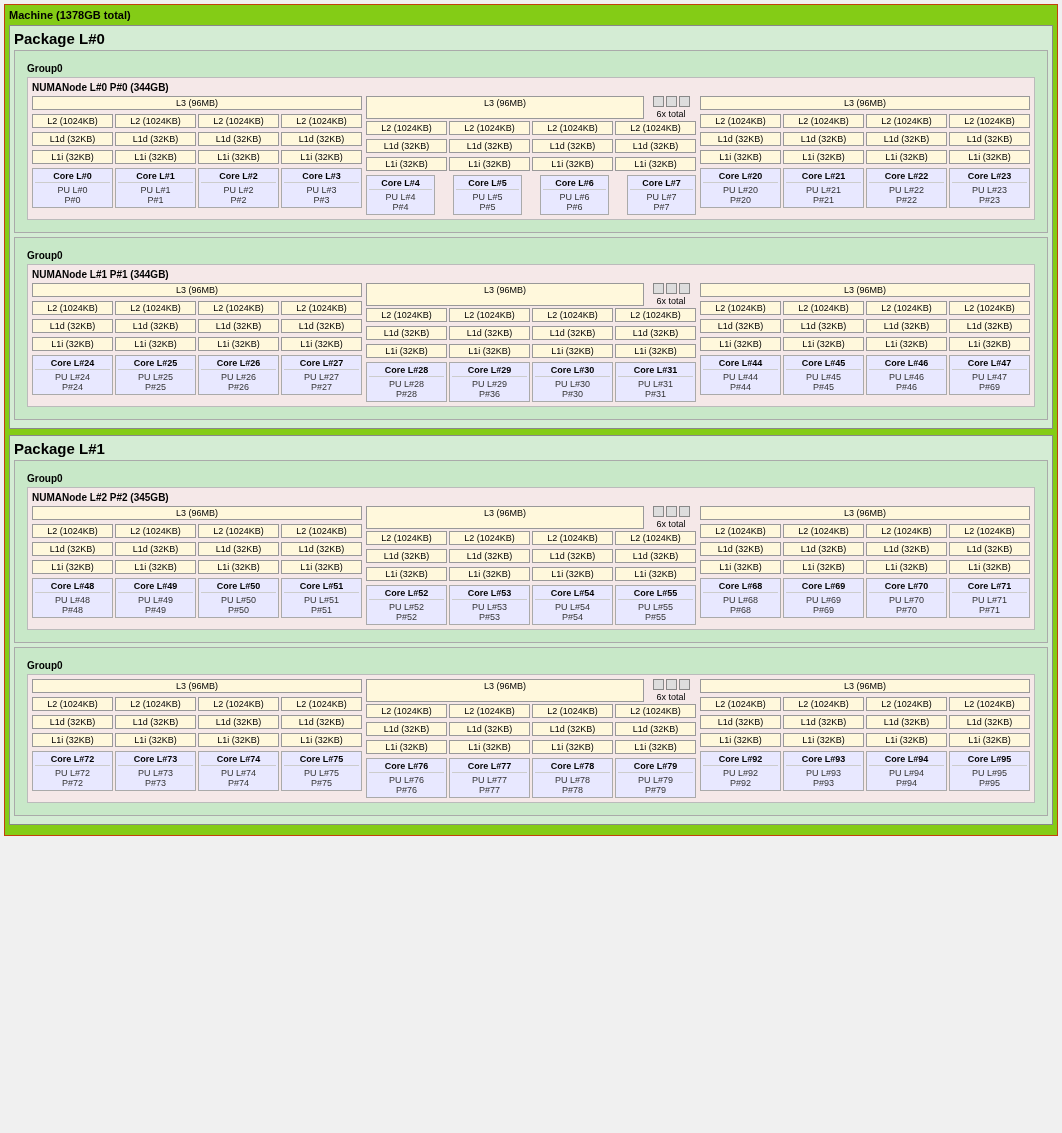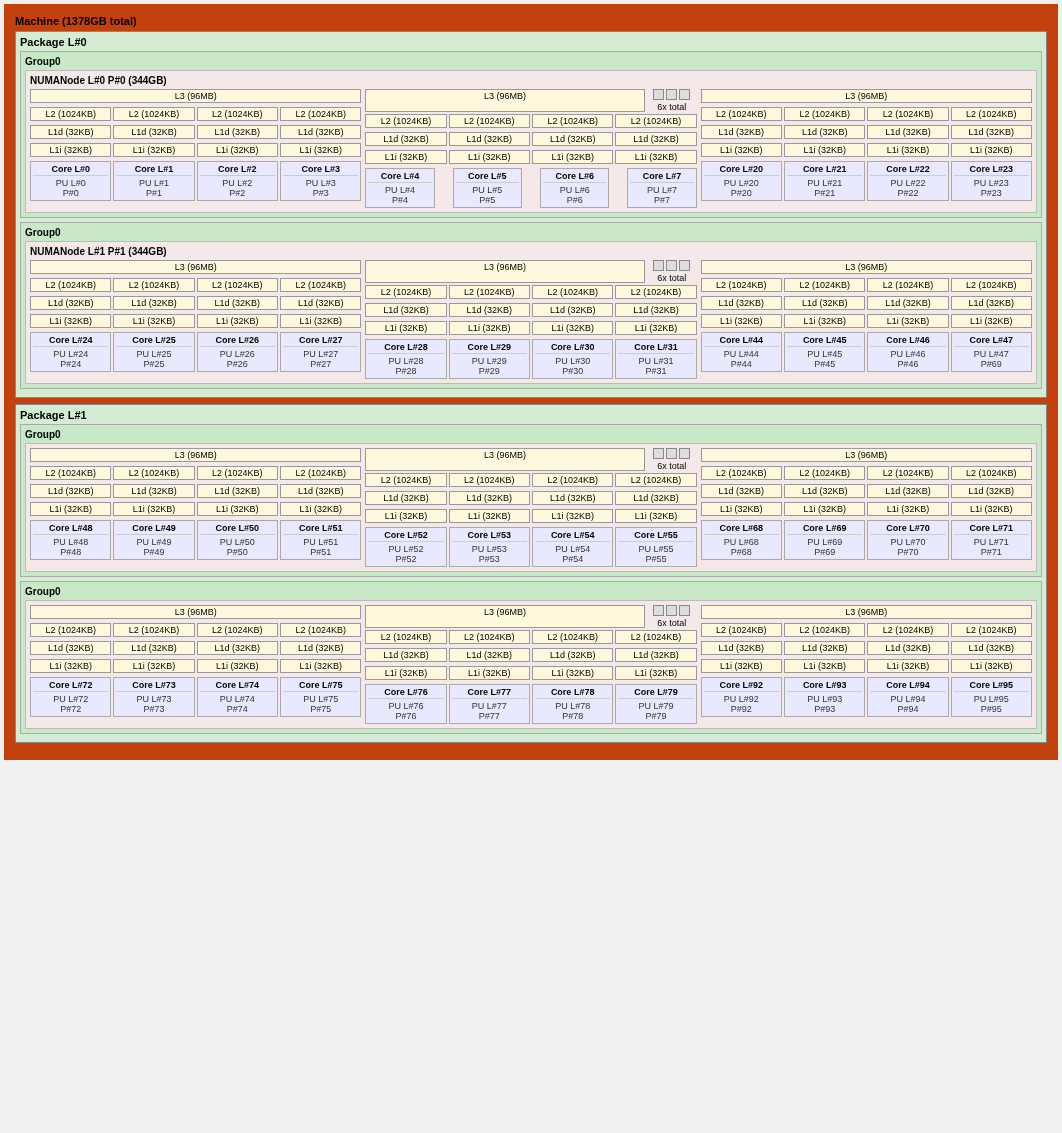--- a/index.html
+++ b/index.html
@@ -3,44 +3,44 @@
   <meta charset="utf-8">
   <style>
     * { box-sizing: border-box; margin: 0; padding: 0; }
     body {
       font-family: Arial, sans-serif;
       font-size: 10px;
       background: #f0f0f0;
       padding: 4px;
     }
     .machine-container {
-      border: 7px solid #c2410c;
-      background: #c2410c;
+      border: 1px solid #c2410c;
+      background: #84cc16;
       padding: 4px;
     }
     .machine-title {
       font-size: 11px;
       font-weight: bold;
       margin-bottom: 4px;
     }
     .package-box {
       border: 1px solid #888;
       background: #d4ecd4;
       margin-bottom: 6px;
       padding: 4px;
     }
     .package-title {
-      font-size: 11px;
+      font-size: 15px;
       font-weight: bold;
       margin-bottom: 3px;
     }
     .group-box {
       border: 1px solid #aaa;
       background: #c8e8c8;
-      padding: 4px;
+      padding: 12px;
       margin-bottom: 4px;
     }
     .group-title {
       font-size: 10px;
       font-weight: bold;
       margin-bottom: 3px;
     }
     .numa-box {
       border: 1px solid #bbb;
       background: #f5e8e8;
@@ -327,21 +327,21 @@
                 </div>
                 <div style="display: grid; grid-template-columns: repeat(4, 1fr); gap: 2px;">
                   <div class="core-cell">
                     <div class="core-label">Core L#28</div>
                     <div class="pu-label">PU L#28</div>
                     <div class="pu-label">P#28</div>
                   </div>
                   <div class="core-cell">
                     <div class="core-label">Core L#29</div>
                     <div class="pu-label">PU L#29</div>
-                    <div class="pu-label">P#29</div>
+                    <div class="pu-label">P#36</div>
                   </div>
                   <div class="core-cell">
                     <div class="core-label">Core L#30</div>
                     <div class="pu-label">PU L#30</div>
                     <div class="pu-label">P#30</div>
                   </div>
                   <div class="core-cell">
                     <div class="core-label">Core L#31</div>
                     <div class="pu-label">PU L#31</div>
                     <div class="pu-label">P#31</div>
@@ -395,20 +395,21 @@
               </div>
             </div>
           </div>
         </div>
       </div>
       <div class="package-box">
         <div class="package-title">Package L#1</div>
         <div class="group-box">
           <div class="group-title">Group0</div>
           <div class="numa-box">
+            <div class="numa-title">NUMANode L#2 P#2 (345GB)</div>
             <div style="display: flex; gap: 4px; align-items: flex-start;">
               <div style="flex: 4 1 0%; display: flex; flex-direction: column; gap: 2px;">
                 <div class="cache-row">
                   <div class="cache-block" style="flex: 4 1 0%;">L3 (96MB)</div>
                 </div>
                 <div class="cache-row">
                   <div class="cache-block">L2 (1024KB)</div>
                   <div class="cache-block">L2 (1024KB)</div>
                   <div class="cache-block">L2 (1024KB)</div>
                   <div class="cache-block">L2 (1024KB)</div>

